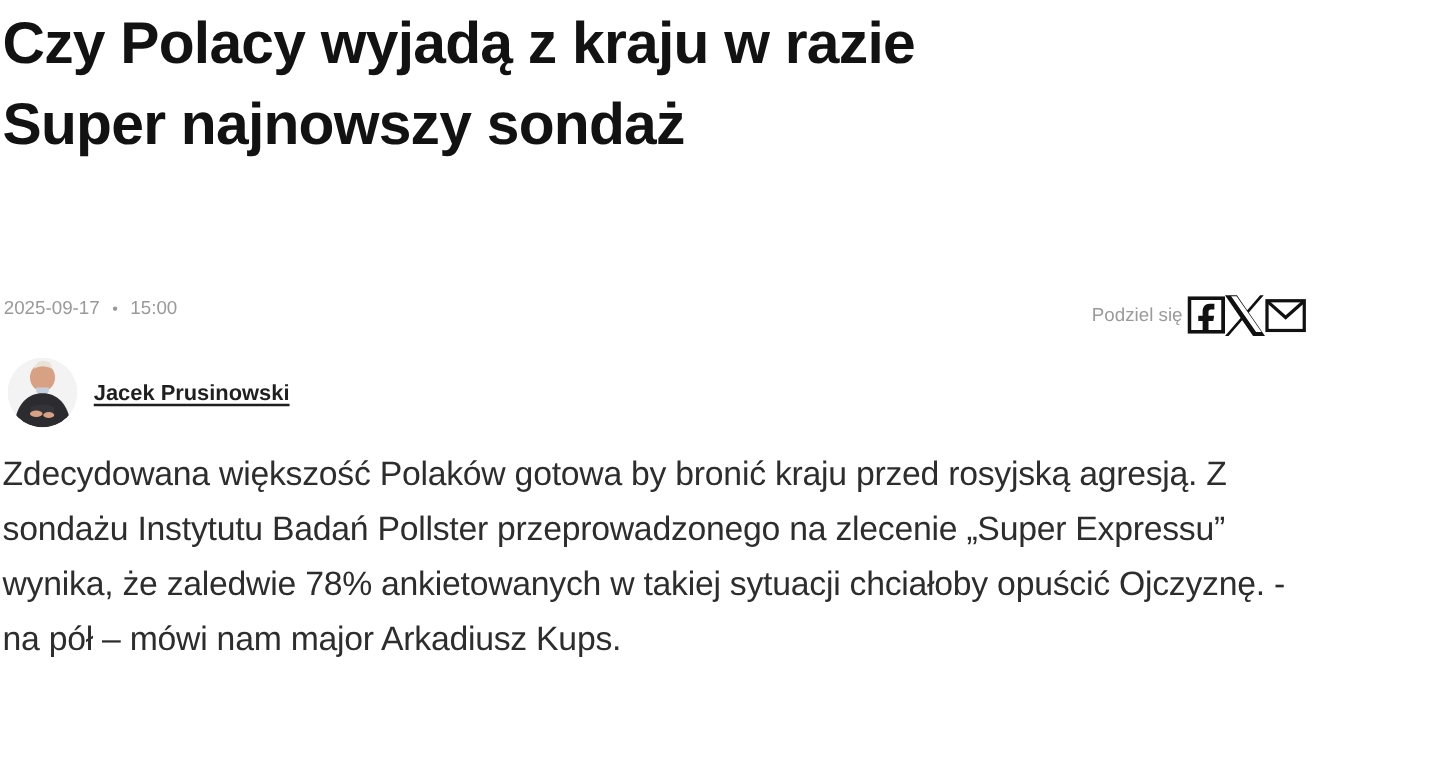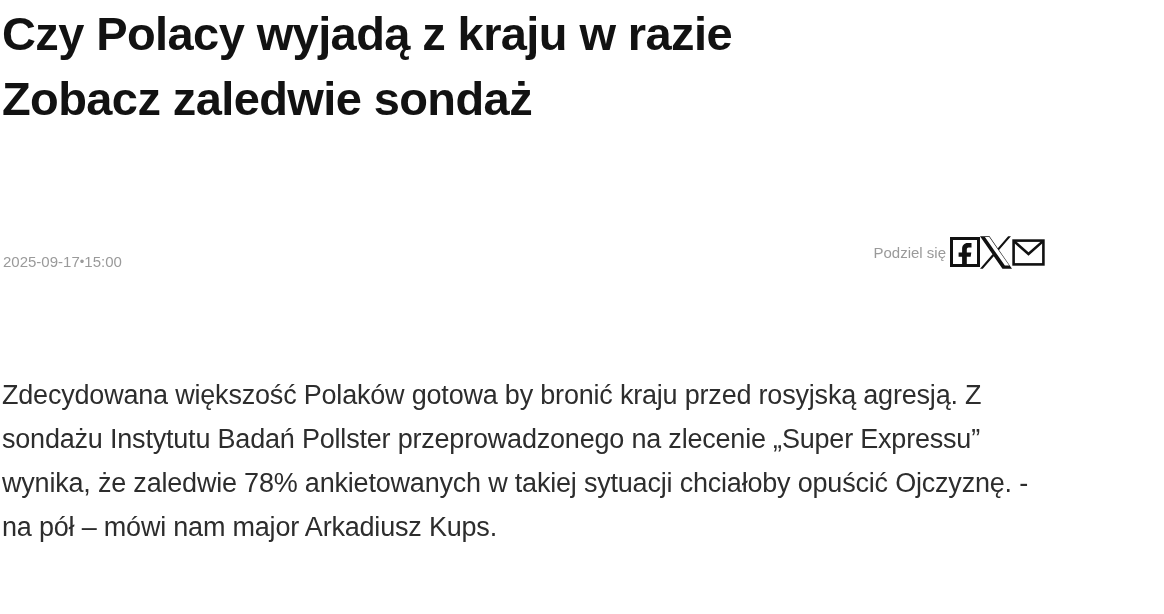--- a/index.html
+++ b/index.html
@@ -24,23 +24,24 @@
     line-height: 65px;
     font-weight: 800;
     letter-spacing: -0.6px;
     color: #121212;
   }
   .headline .h-line { display: block; white-space: nowrap; }
 
   .datetime {
     position: absolute;
     left: 3px;
-    top: 253px;
+    top: 238px;
     display: flex;
     align-items: center;
+    gap: 10px;
     font-size: 15px;
     color: #9a9a9a;
   }
   .datetime .dot { font-size: 13px; line-height: 15px; }
 
   .share-bar {
     position: absolute;
     right: 3px;
     top: 231px;
     height: 42px;
@@ -86,36 +87,36 @@
     color: #1f1f1f;
     text-decoration: underline;
     text-decoration-thickness: 1.5px;
     text-underline-offset: 3px;
     cursor: pointer;
   }
 
   .article-body {
     position: absolute;
     left: 2px;
-    top: 373px;
+    top: 357px;
     font-size: 27px;
     line-height: 44px;
     color: #2d2d2d;
     letter-spacing: -0.2px;
   }
   .article-body .b-line { display: block; white-space: nowrap; }
 </style>
 </head>
 <body>
 
 <div class="page">
 
   <h1 class="headline">
     <span class="h-line">Czy Polacy wyjadą z kraju w razie</span>
-    <span class="h-line">Zobacz zaledwie sondaż</span>
+    <span class="h-line">Super najnowszy sondaż</span>
   </h1>
 
   <div class="datetime">
     <span>2025-09-17</span>
     <span class="dot">•</span>
     <span>15:00</span>
   </div>
 
   <div class="share-bar">
     <span class="share-label">Podziel się</span>
@@ -140,20 +141,42 @@
     <button class="icon-btn" title="E-mail">
       <span>
         <svg width="33" height="27" viewBox="0 0 33 27" fill="none">
           <rect x="1.6" y="1.6" width="29.8" height="23.8" stroke="#111111" stroke-width="2.6" fill="none"></rect>
           <path d="M2.5 2.6 16.5 15 30.5 2.6" stroke="#111111" stroke-width="2.6" fill="none"></path>
         </svg>
       </span>
     </button>
   </div>
 
+  <div class="author-row">
+    <span class="avatar">
+      <svg width="56" height="56" viewBox="0 0 56 56">
+        <defs>
+          <clipPath id="avclip">
+              <circle cx="28" cy="28" r="28"></circle>
+            </clipPath>
+        </defs>
+        <g clip-path="url(#avclip)">
+          <rect width="56" height="56" fill="#f3f3f3"></rect>
+          <ellipse cx="28" cy="16" rx="10" ry="11" fill="#d8a183"></ellipse>
+          <path d="M24 4 Q28 1 34 4 L36 9 Q28 5 21 9 Z" fill="#e9e2d6"></path>
+          <path d="M23 27 L28 36 L33 27 L33 24 H23 Z" fill="#c3d0dc"></path>
+          <path d="M5 56 C7 36 17 28.5 28 28.5 C39 28.5 49 36 51 56 Z" fill="#2b2b30"></path>
+          <path d="M18 40 Q28 35 38 40 L36 47 Q28 44 20 47 Z" fill="#33333a"></path>
+          <ellipse cx="23" cy="45" rx="5" ry="2.6" fill="#d8a183"></ellipse>
+          <ellipse cx="33" cy="46" rx="4.4" ry="2.4" fill="#d8a183"></ellipse>
+        </g>
+      </svg>
+    </span>
+    <a class="author-name">Jacek Prusinowski</a>
+  </div>
 
   <div class="article-body">
     <span class="b-line">Zdecydowana większość Polaków gotowa by bronić kraju przed rosyjską agresją. Z</span>
     <span class="b-line">sondażu Instytutu Badań Pollster przeprowadzonego na zlecenie „Super Expressu”</span>
     <span class="b-line">wynika, że zaledwie 78% ankietowanych w takiej sytuacji chciałoby opuścić Ojczyznę. -</span>
     <span class="b-line">na pół – mówi nam major Arkadiusz Kups.</span>
   </div>
 
 </div>
 

